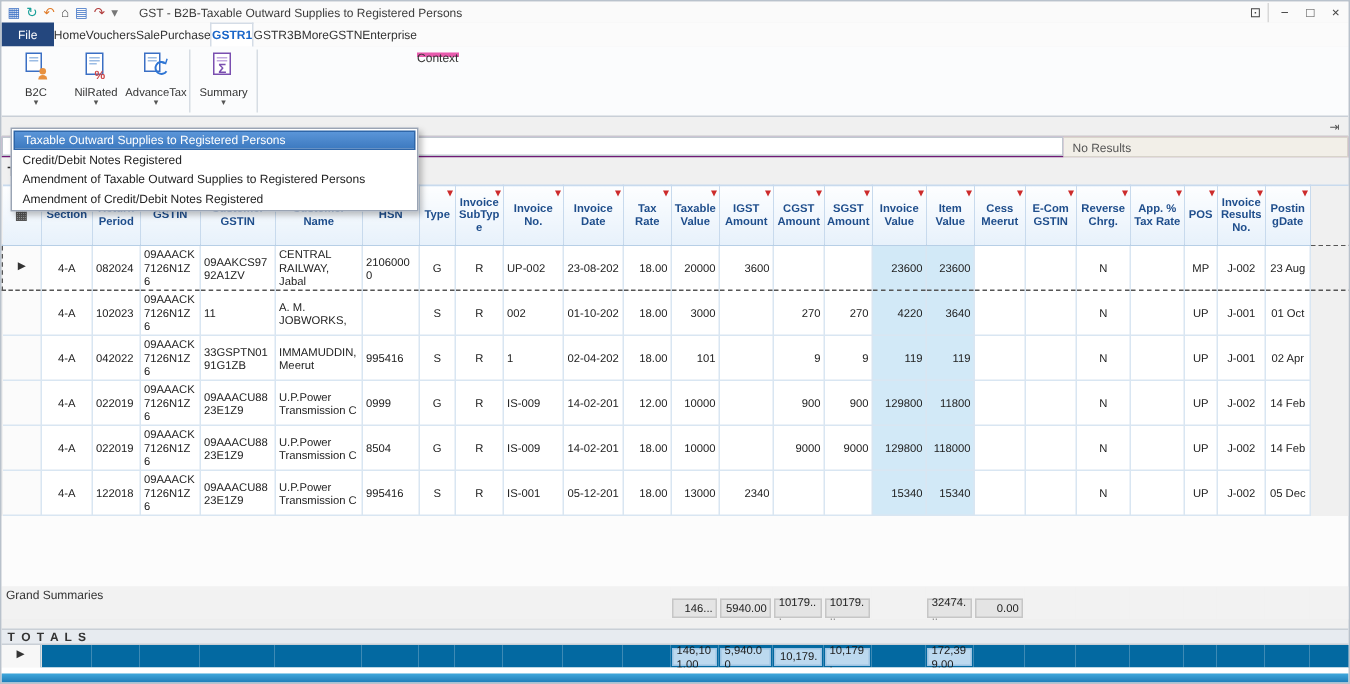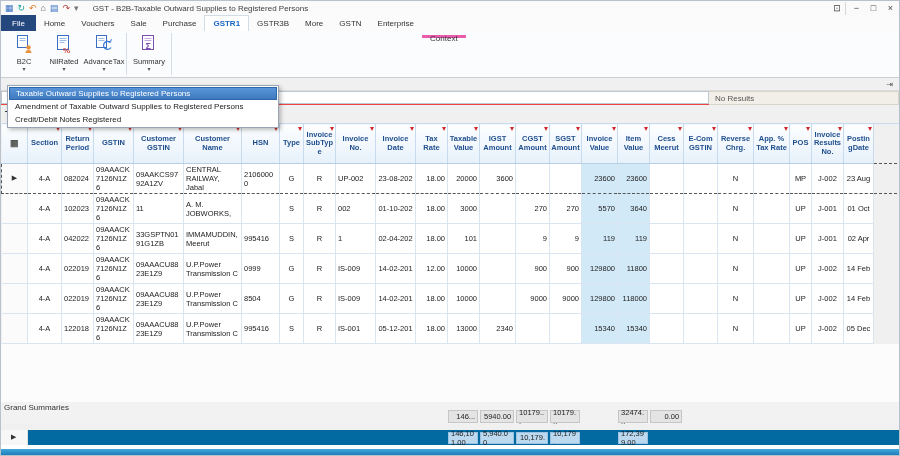--- a/index.html
+++ b/index.html
@@ -13,39 +13,39 @@
   .qat .ic { font-size:9px; line-height:12px; cursor:default; }
   .win-title { font-size:8px; color:#3c3c3c; margin-left:14px; white-space:nowrap; }
   .win-controls { margin-left:auto; display:flex; align-items:center; }
   .win-controls .wc { width:17px; height:13px; font-size:9px; color:#444; display:flex;
                       align-items:center; justify-content:center; }
   .win-controls .wc.opt { border-right:1px solid #d8d8d8; margin-right:2px; }
 
   
   .tabrow { height:16px; background:#fbfbfb; display:flex; align-items:stretch; flex:0 0 16px; }
   .file-tab { background:#24477e; color:#fff; font-size:8px; padding:0 11px; display:flex; align-items:center; }
-  .tab { font-size:8px; color:#333; padding:0 8px; display:flex; align-items:center; position:relative; }
+  .tab { font-size:8px; color:#333; padding:0 0; display:flex; align-items:center; position:relative; }
   .tab.active { color:#1a66c8; font-weight:bold; background:#fff; border:1px solid #d4dce6; border-bottom:none; }
   .tab.context { background:#fdeef7; border-top:3px solid #e85bad; color:#333;margin-top:20px; }
 
   
   .ribbon { height:47px; background:#fbfcfd; border-bottom:1px solid #c9cfd7; display:flex;
             align-items:flex-start; padding:1px 0 0 3px; flex:0 0 47px; }
   .rbtn { width:40px; height:44px; display:flex; flex-direction:column; align-items:center;
           padding-top:1px; font-size:7.5px; color:#333; border:1px solid transparent; }
   .rbtn.active { background:#e4f0fb; border:1px solid #9ec7ea; }
   .rbtn .lbl { line-height:9px; margin-top:1px; white-space:nowrap; }
   .rbtn .caret { font-size:6px; color:#555; line-height:6px; }
   .rsep { width:1px; height:42px; background:#d7dde4; margin:1px 2px; }
 
   
   .strip { height:13px; background:#f0f0f0; border-bottom:1px solid #dcdcdc; display:flex;
            align-items:center; justify-content:flex-end; padding-right:6px; flex:0 0 13px; }
   .strip .pin { font-size:8px; color:#555; }
-  .filterrow { height:14px; display:flex; flex:0 0 14px; background:#ef4444; }
+  .filterrow { height:14px; display:flex; flex:0 0 14px; background:#701a75; }
   .filterrow input { flex:1; border:1px solid #bfc7cf; background:#fff; height:13px; font-size:8px; padding:0 3px; outline:none; }
   .no-results { width:190px; background:#f2efe8; border:1px solid #d8d4cb; border-left:none;
                 font-size:8px; color:#555; display:flex; align-items:center; padding-left:6px; }
   .captionrow { height:18px; flex:0 0 18px; display:flex; align-items:center; padding-left:4px;
                 font-size:9px; font-weight:bold; color:#2c2c2c; background:#f0f0f0; }
 
   
   table { border-collapse:collapse; table-layout:fixed; width:900px; }
   #grid-table { flex:0 0 auto; }
   th { background:linear-gradient(#fdfeff,#e7f1fb); color:#1f4e8c; font-size:7.5px; font-weight:bold;
@@ -286,21 +286,21 @@
           <td class="brk"></td>
           <td class="center">S</td>
           <td class="center">R</td>
           <td>002</td>
           <td class="center nowrap">01-10-202</td>
           <td class="right nowrap">18.00</td>
           <td class="right brk">3000</td>
           <td class="right"></td>
           <td class="right">270</td>
           <td class="right">270</td>
-          <td class="hl">5570</td>
+          <td class="hl">4220</td>
           <td class="hl">3640</td>
           <td class="right"></td>
           <td></td>
           <td class="center">N</td>
           <td class="right"></td>
           <td class="center nowrap">UP</td>
           <td class="center nowrap">J-001</td>
           <td class="center nowrap">01 Oct</td>
           <td class="fillcol"></td>
         </tr>
@@ -478,20 +478,21 @@
           <td></td>
           <td></td>
           <td></td>
           <td></td>
         </tr>
       </tbody>
     </table>
 
   <div class="gap6"></div>
 
+  <div class="totalsbar">T O T A L S</div>
 
   <table id="totals-table">
       <colgroup>
         <col style="width: 26px;">
         <col style="width: 34px;">
         <col style="width: 32px;">
         <col style="width: 40px;">
         <col style="width: 50px;">
         <col style="width: 58px;">
         <col style="width: 38px;">
@@ -555,16 +556,17 @@
           <td></td>
         </tr>
       </tbody>
     </table>
 
   <div class="whitegap"></div>
   <div class="bluestrip"></div>
 
   <div class="context-menu" id="context-menu">
       <div class="menu-item selected">Taxable Outward Supplies to Registered Persons</div>
+      <div class="menu-item">Credit/Debit Notes Registered</div>
       <div class="menu-item">Amendment of Taxable Outward Supplies to Registered Persons</div>
-      <div class="menu-item">Credit/Debit Notes Registered</div>
+      <div class="menu-item">Amendment of Credit/Debit Notes Registered</div>
     </div>
 </div>
 
 </body></html>

